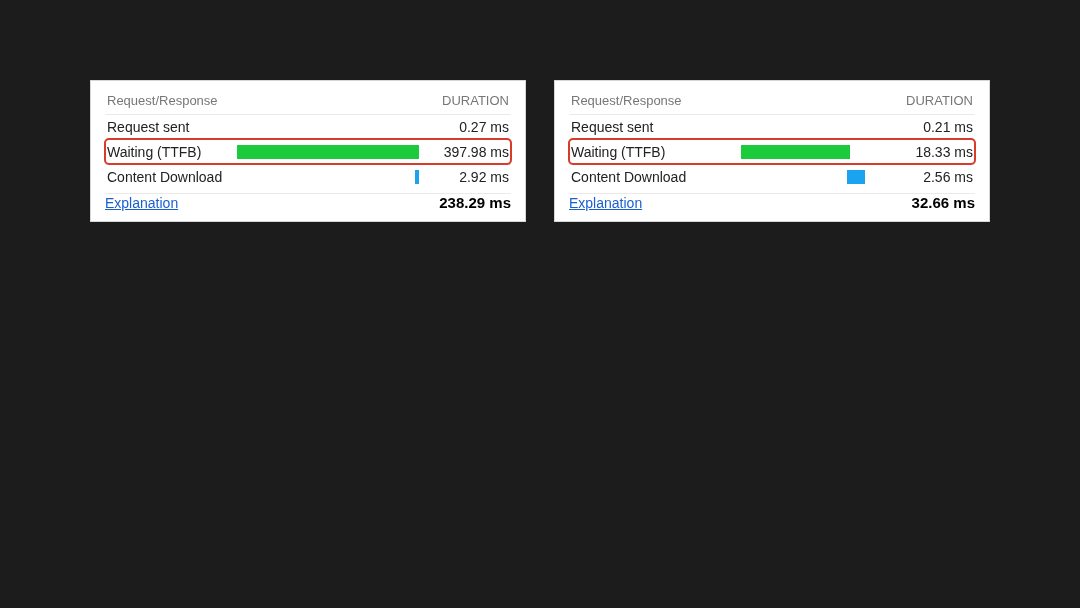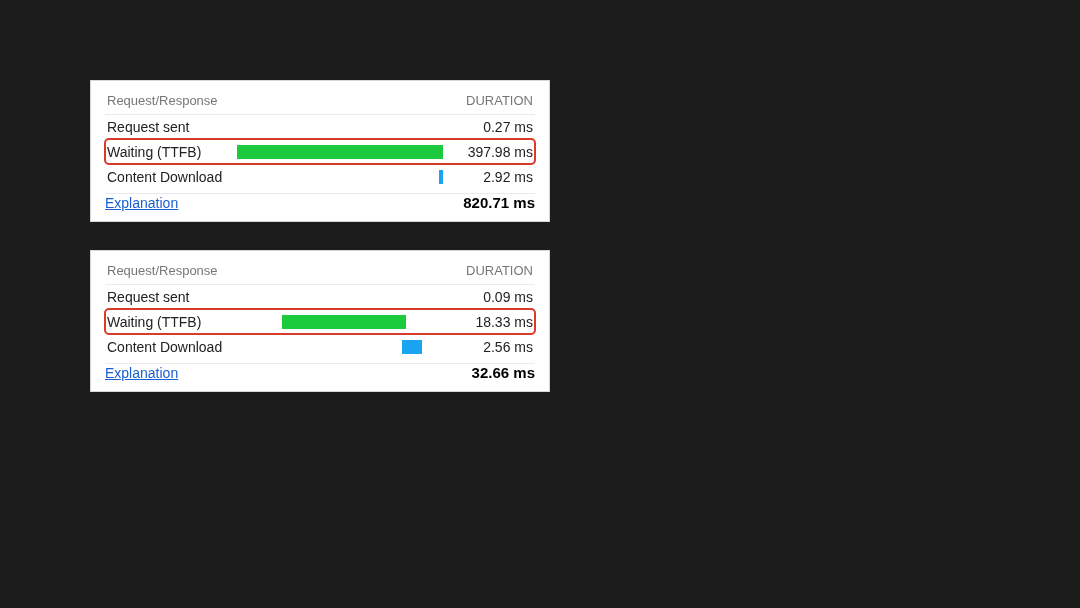--- a/index.html
+++ b/index.html
@@ -17,22 +17,22 @@
   }
   .title {
     color: #2b8fd6;
     font-size: 44px;
     font-weight: 600;
     margin-bottom: 48px;
     letter-spacing: 2px;
   }
   .panels {
     display: flex;
-    flex-direction: column;
-    align-items: flex-start;
+    flex-direction: row;
+    align-items: flex-end;
     gap: 28px;
   }
   .panel {
     background: #ffffff;
     width: 460px;
     border: 1px solid #d6d6d6;
     padding: 8px 14px 10px 14px;
     color: #333;
     font-size: 14px;
   }
@@ -126,34 +126,34 @@
       <div class="row">
         <span class="row-label">Content Download</span>
         <span class="row-bar-wrap">
           <span class="row-bar bar-blue" style="left:98%;width:2%;"></span>
         </span>
         <span class="row-value">2.92 ms</span>
       </div>
 
       <div class="panel-footer">
         <a class="explanation">Explanation</a>
-        <span class="total">820.71 ms</span>
+        <span class="total">238.29 ms</span>
       </div>
     </div>
 
     <div class="panel">
       <div class="panel-header">
         <span>Request/Response</span>
         <span>DURATION</span>
       </div>
 
       <div class="row">
         <span class="row-label">Request sent</span>
         <span class="row-bar-wrap"></span>
-        <span class="row-value">0.09 ms</span>
+        <span class="row-value">0.21 ms</span>
       </div>
 
       <div class="row highlighted">
         <span class="row-label">Waiting (TTFB)</span>
         <span class="row-bar-wrap">
           <span class="row-bar bar-green" style="left:22%;width:60%;"></span>
         </span>
         <span class="row-value">18.33 ms</span>
       </div>
 

